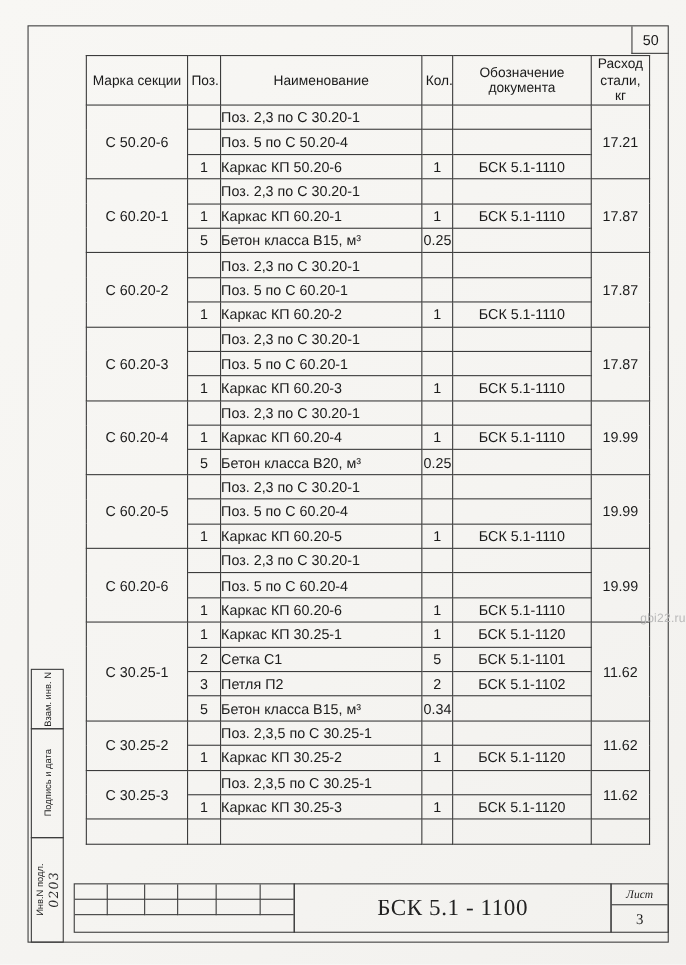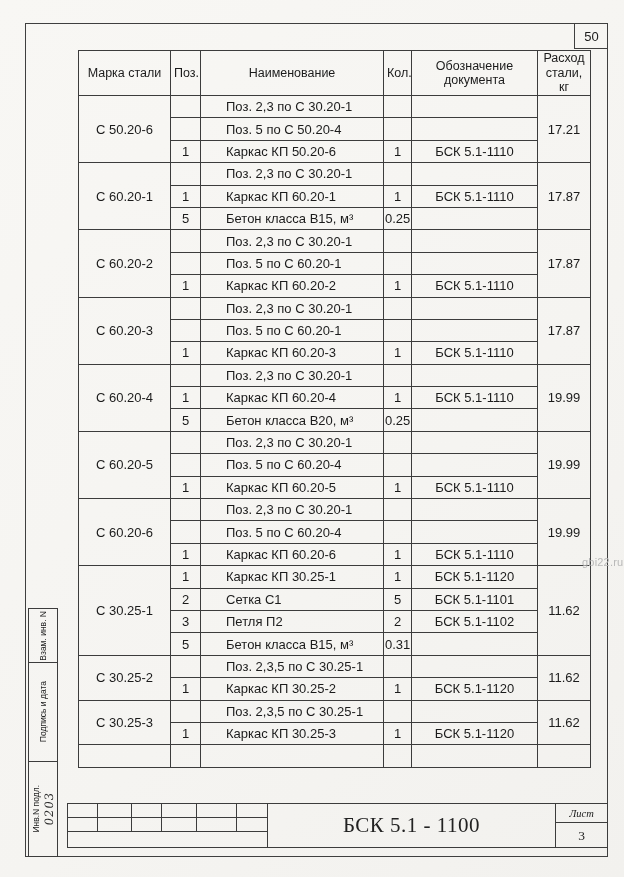--- a/index.html
+++ b/index.html
@@ -35,21 +35,21 @@
     padding:0 3px;
     overflow:hidden;
     box-sizing:border-box;
     font-weight:400;
     text-align:center;
     white-space:nowrap;
   }
   .spec thead tr{height:45px;}
   .spec tbody tr{height:22.4px;}
   .spec th{white-space:normal;line-height:1.15;font-size:12.5px;}
-  .spec td.c-name{text-align:left;padding-left:25px;margin-left:40px;}
+  .spec td.c-name{text-align:left;padding-left:0;margin-left:40px;}
   .spec td.c-qty{padding:0 1px;}
   
   .strip-cell{
     position:absolute;left:28px;width:30px;
     border:1px solid #3c3c3c;box-sizing:border-box;
     display:flex;align-items:center;justify-content:center;gap:1px;
     background:transparent;
   }
   .vtext{
     writing-mode:vertical-rl;
@@ -124,21 +124,21 @@
     <colgroup>
       <col style="width:92px">
         <col style="width:30px">
         <col style="width:183px">
       <col style="width:28px">
         <col style="width:126px">
         <col style="width:53px">
     </colgroup>
     <thead>
       <tr>
-        <th>Марка стали</th>
+        <th>Марка секции</th>
         <th>Поз.</th>
         <th>Наименование</th>
         <th>Кол.</th>
         <th>Обозначение документа</th>
         <th>Расход стали, кг</th>
       </tr>
     </thead>
     <tbody>
         <tr>
           <td class="c-mark" rowspan="3">С 50.20-6</td>
@@ -296,21 +296,21 @@
         </tr>
         <tr>
           <td class="c-poz">3</td>
           <td class="c-name">Петля П2</td>
           <td class="c-qty">2</td>
           <td class="c-doc">БСК 5.1-1102</td>
         </tr>
         <tr>
           <td class="c-poz">5</td>
           <td class="c-name">Бетон класса В15, м³</td>
-          <td class="c-qty">0.31</td>
+          <td class="c-qty">0.34</td>
           <td class="c-doc"></td>
         </tr>
         <tr>
           <td class="c-mark" rowspan="2">С 30.25-2</td>
           <td class="c-poz"></td>
           <td class="c-name">Поз. 2,3,5 по С 30.25-1</td>
           <td class="c-qty"></td>
           <td class="c-doc"></td>
           <td class="c-steel" rowspan="2">11.62</td>
         </tr>

